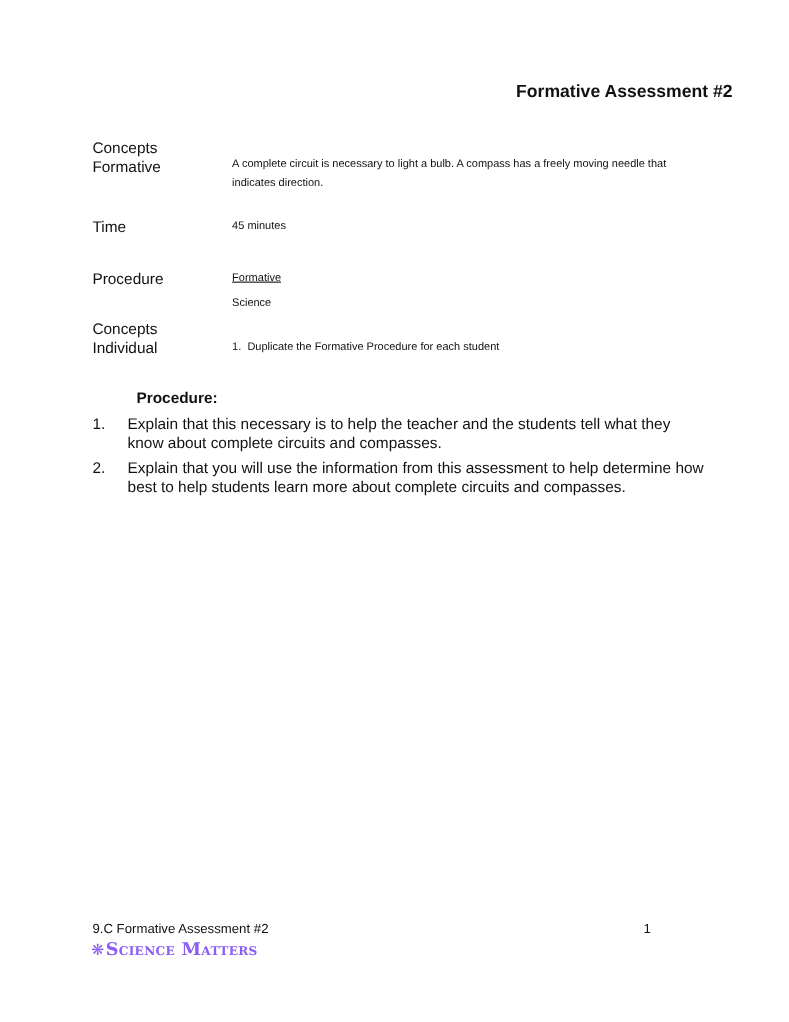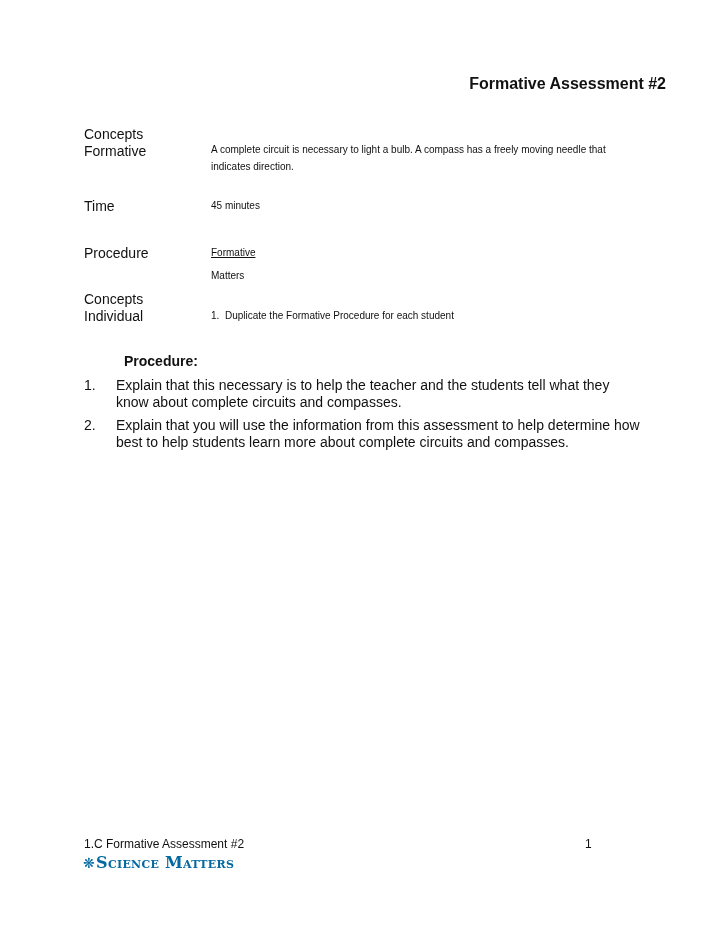--- a/index.html
+++ b/index.html
@@ -10,57 +10,57 @@
     .label { position: absolute; left: 84px; font-weight: normal; font-size: 14px; line-height: 16.5px; }
     .value { position: absolute; left: 211px; font-size: 10px; line-height: 16.5px; width: 420px; }
     .underline { text-decoration: underline; }
     .proc-head { position: absolute; left: 84px; top: 353px; font-weight: bold; font-size: 14px; padding-left: 40px; }
     .proc-item { position: absolute; left: 84px; width: 560px; font-size: 14px; line-height: 16.5px; }
     .proc-num { position: absolute; left: 0; top: 0; }
     .proc-text { position: absolute; left: 32px; top: 0; width: 525px; }
     .footer-left { position: absolute; left: 84px; top: 837px; font-size: 12px; }
     .footer-right { position: absolute; left: 585px; top: 837px; font-size: 12px; }
     .logo { position: absolute; left: 83px; top: 853px; font-family: "DejaVu Serif", serif;
-      font-weight: bold; font-size: 16px; font-variant: small-caps; letter-spacing: 0.3px; color: #0369a1; }
+      font-weight: bold; font-size: 16px; font-variant: small-caps; letter-spacing: 0.3px; color: #8b5cf6; }
     .logo-icon { font-size: 14px; font-weight: normal; margin-right: 1px; }
   </style>
 </head>
 <body>
 
 <div class="page-title">Formative Assessment #2</div>
 
 <div class="label" style="top:126px;">
   <div>Concepts</div>
   <div>Formative</div>
 </div>
 <div class="value" style="top:142px;">A complete circuit is necessary to light a bulb. A compass has a freely moving needle that indicates direction.</div>
 
 <div class="label" style="top:198px;text-align:right;">Time</div>
 <div class="value" style="top:198px;">45 minutes</div>
 
 <div class="label" style="top:245px;">Procedure</div>
 <div class="value underline" style="top:245px;">Formative</div>
-<div class="value" style="top:268px;">Matters</div>
+<div class="value" style="top:268px;">Science</div>
 
 <div class="label" style="top:291px;">
   <div>Concepts</div>
   <div>Individual</div>
 </div>
 <div class="value" style="top:308px;">
   <span>1.</span>&nbsp;
   <span>Duplicate the Formative Procedure for each student</span>
 </div>
 
 <div class="proc-head">Procedure:</div>
 <div class="proc-item" style="top:377px;">
   <span class="proc-num">1.</span>
   <span class="proc-text">Explain that this necessary is to help the teacher and the students tell what they know about complete circuits and compasses.</span>
 </div>
 <div class="proc-item" style="top:417px;">
   <span class="proc-num">2.</span>
   <span class="proc-text">Explain that you will use the information from this assessment to help determine how best to help students learn more about complete circuits and compasses.</span>
 </div>
 
-<div class="footer-left">1.C Formative Assessment #2</div>
+<div class="footer-left">9.C Formative Assessment #2</div>
 <div class="footer-right">1</div>
 <div class="logo">
   <span class="logo-icon">❋</span><span>Science Matters</span>
 </div>
 
 </body></html>

